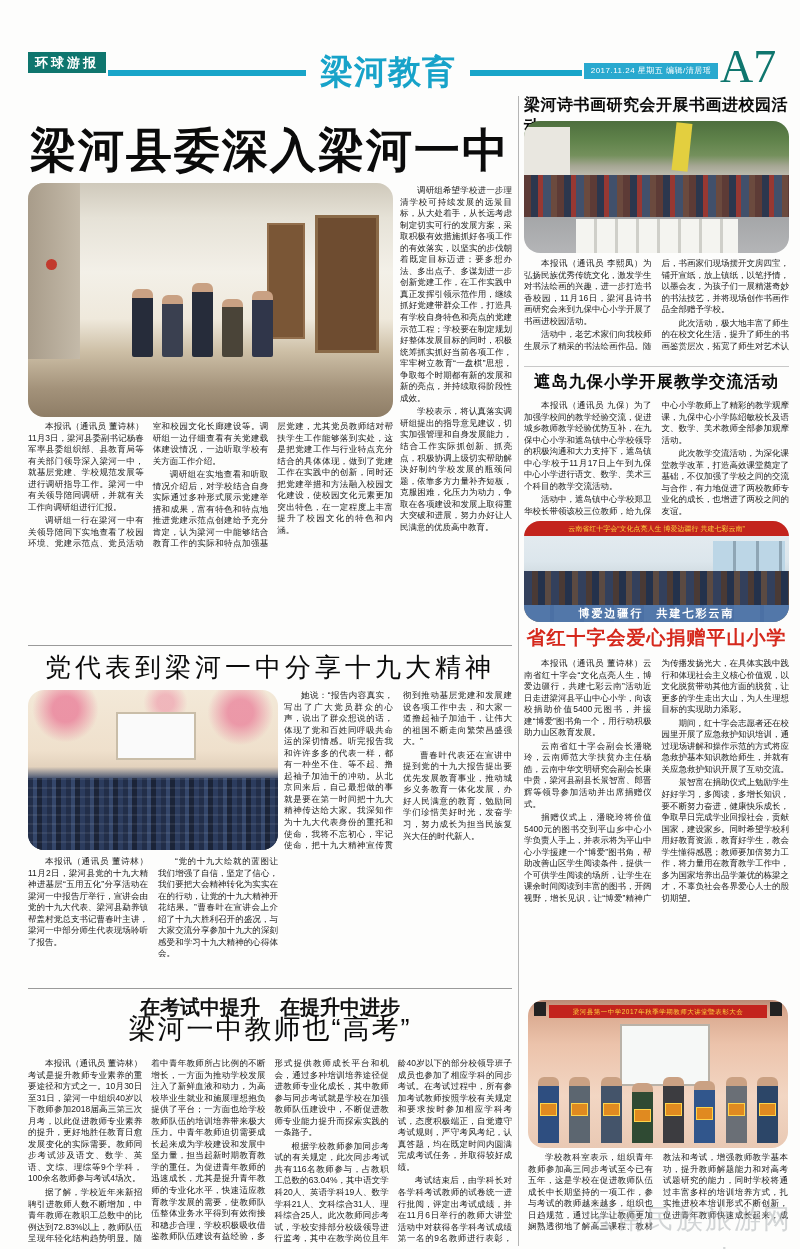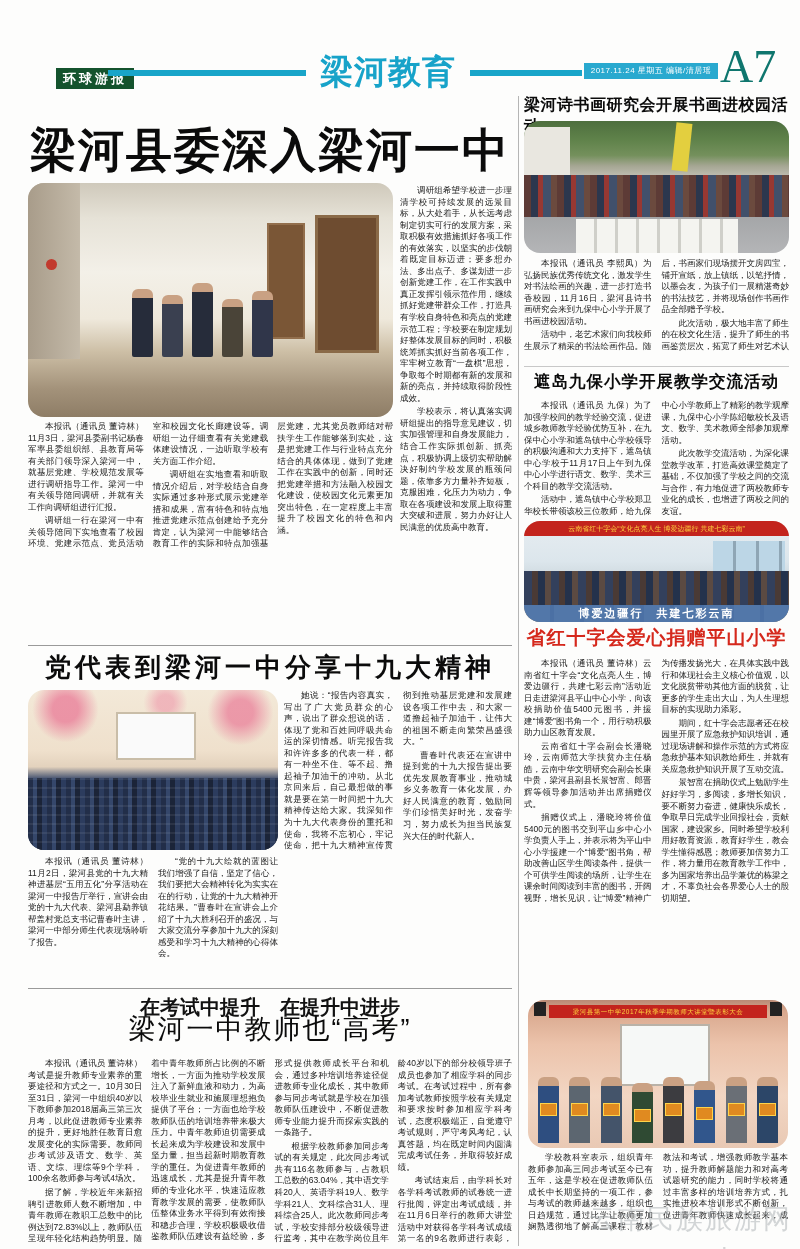--- a/index.html
+++ b/index.html
@@ -3,43 +3,43 @@
 <meta charset="utf-8">
 <style>
   html,body{margin:0;padding:0;}
   body{
     width:800px;height:1249px;background:#fdfdfc;position:relative;
     font-family:"Liberation Sans","DejaVu Sans",sans-serif;color:#1c1c1c;
     overflow:hidden;
   }
   .abs{position:absolute;}
   
-  .masthead{left:28px;top:68px;width:78px;height:21px;background:#14532d;color:#fff;
-    font-size:13px;font-weight:bold;letter-spacing:3px;line-height:21px;text-align:center;margin-left:28px;}
+  .masthead{left:28px;top:52px;width:78px;height:21px;background:#0f766e;color:#fff;
+    font-size:13px;font-weight:bold;letter-spacing:3px;line-height:21px;text-align:center;}
   .rule{background:#19a5c9;height:6px;top:70px;}
   .rule-left{left:108px;width:198px;}
   .rule-right{left:470px;width:112px;}
   .section-title{left:306px;top:50px;width:164px;text-align:center;
     font-size:33px;font-weight:800;color:#17a3c9;letter-spacing:1px;}
   .dateline{left:584px;top:63px;width:134px;height:16px;background:#29a9cf;color:#fff;
     font-size:8px;line-height:16px;text-align:center;letter-spacing:.5px;white-space:nowrap;overflow:hidden;}
   .page-no{left:720px;top:40px;font-family:"Liberation Serif","DejaVu Serif",serif;
     font-size:46px;color:#0f766e;font-weight:normal;}
   
   .body-text{font-size:8.5px;line-height:1.36;text-align:justify;color:#202020;overflow:hidden;}
   .body-text p{margin:0 0 2px;text-indent:2em;}
   .cols2{column-count:2;column-gap:10px;}
   .cols3{column-count:3;column-gap:9px;}
   .cols4{column-count:4;column-gap:9px;}
   .hline{height:1px;background:#9a9a9a;}
   .vline{width:1px;background:#b5b5b5;}
   
   .h-main{left:28px;top:120px;width:484px;text-align:center;font-size:46px;font-weight:800;
     letter-spacing:2px;color:#0b0b0b;}
-  .h-party{left:28px;top:650px;width:484px;text-align:center;font-size:26px;font-weight:700;
+  .h-party{left:28px;top:650px;width:484px;text-align:center;font-size:26px;font-weight:400;
     letter-spacing:4px;color:#0b0b0b;}
   .kicker{left:28px;top:994px;width:484px;text-align:center;font-size:20px;font-weight:bold;color:#111;}
   .h-exam{left:28px;top:1011px;width:484px;text-align:center;font-size:27px;font-weight:400;
     letter-spacing:2px;color:#0b0b0b;}
   .h-right{font-weight:800;color:#0b0b0b;}
   .h-shuhua{left:524px;top:95px;width:265px;font-size:16px;letter-spacing:.5px;}
   .h-jiaoliu{left:524px;top:371px;width:265px;text-align:center;font-size:16.5px;letter-spacing:1px;}
   .h-redcross{left:524px;top:625px;width:265px;text-align:center;font-size:19px;font-weight:800;
     color:#d5281c;letter-spacing:1px;text-shadow:0 0 2px #fff;}
   

